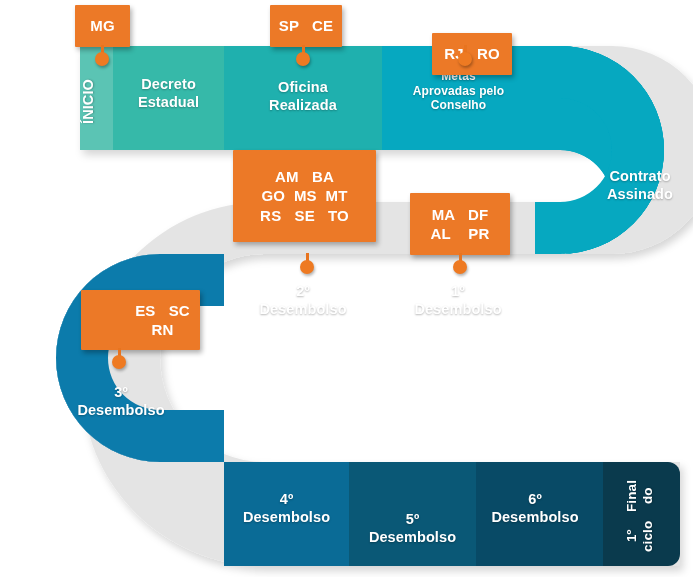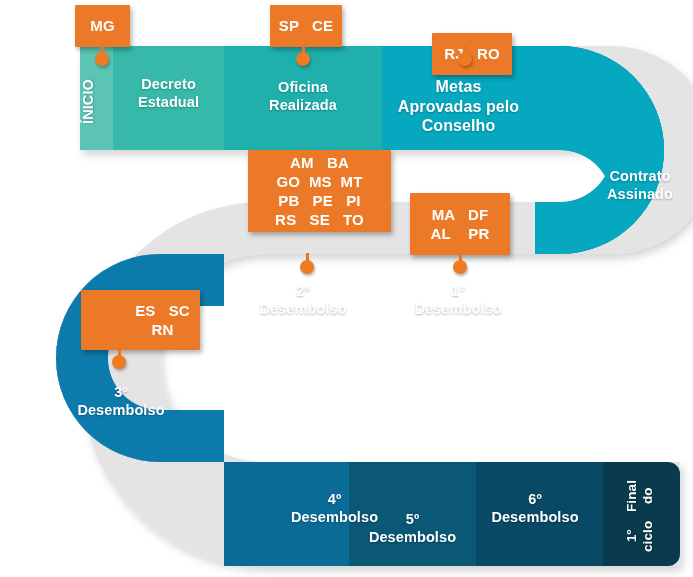--- a/index.html
+++ b/index.html
@@ -9,21 +9,21 @@
   #stage{position:absolute;left:0;top:0;width:693px;height:577px;}
 
   svg#flow{position:absolute;left:0;top:0;width:693px;height:577px;}
 
   
   .lbl{position:absolute;color:#ffffff;font-weight:bold;text-align:center;
        line-height:1.22;letter-spacing:.1px;
        text-shadow:0 1px 2px rgba(0,0,0,.28);
        -webkit-font-smoothing:antialiased;}
   .lbl.s15{font-size:14.5px;}
-  .lbl.s14{font-size:16px;margin-top:8px;}
+  .lbl.s14{font-size:12px;}
   .lbl.s13{font-size:13.5px;}
 
   .vert{writing-mode:vertical-rl;transform:rotate(180deg);}
 
   
   .tag{position:absolute;background:#ec7927;border-radius:1px;
        box-shadow:2px 3px 5px rgba(0,0,0,.30);
        color:#fff;font-weight:bold;font-size:15px;
        display:flex;align-items:center;justify-content:center;
        text-align:center;line-height:1.28;letter-spacing:.2px;}
@@ -164,21 +164,21 @@
   <div class="lbl s15" style="left:224px;top:283px;width:158px;">
     <span>2º</span><br>
     <span>Desembolso</span>
   </div>
 
   <div class="lbl s15" style="left:60px;top:384px;width:122px;">
     <span>3º</span><br>
     <span>Desembolso</span>
   </div>
 
-  <div class="lbl s15" style="left:224px;top:491px;width:125px;margin-left:48px;">
+  <div class="lbl s15" style="left:224px;top:491px;width:125px;">
     <span>4º</span><br>
     <span>Desembolso</span>
   </div>
 
   <div class="lbl s15" style="left:349px;top:491px;width:127px;margin-top:20px;">
     <span>5º</span><br>
     <span>Desembolso</span>
   </div>
 
   <div class="lbl s15" style="left:476px;top:491px;width:118px;">
@@ -226,25 +226,24 @@
     <span class="grid">
       <span class="row">MA   DF</span>
       <span class="row">AL    PR</span>
     </span>
   </div>
   <div class="pin" style="left:453px;top:253px;">
     <span class="stem"></span>
     <span class="dot"></span>
   </div>
 
-  <div class="tag" style="left:248px;top:150px;width:143px;height:82px;">
+  <div class="tag" style="left:233px;top:150px;width:143px;height:92px;">
     <span class="grid">
       <span class="row">AM   BA</span>
       <span class="row">GO  MS  MT</span>
-      <span class="row">PB   PE   PI</span>
       <span class="row">RS   SE   TO</span>
     </span>
   </div>
   <div class="pin" style="left:300px;top:253px;">
     <span class="stem"></span>
     <span class="dot"></span>
   </div>
 
   <div class="tag" style="left:81px;top:290px;width:75px;height:60px;padding-left:44px;">
     <span class="grid">

